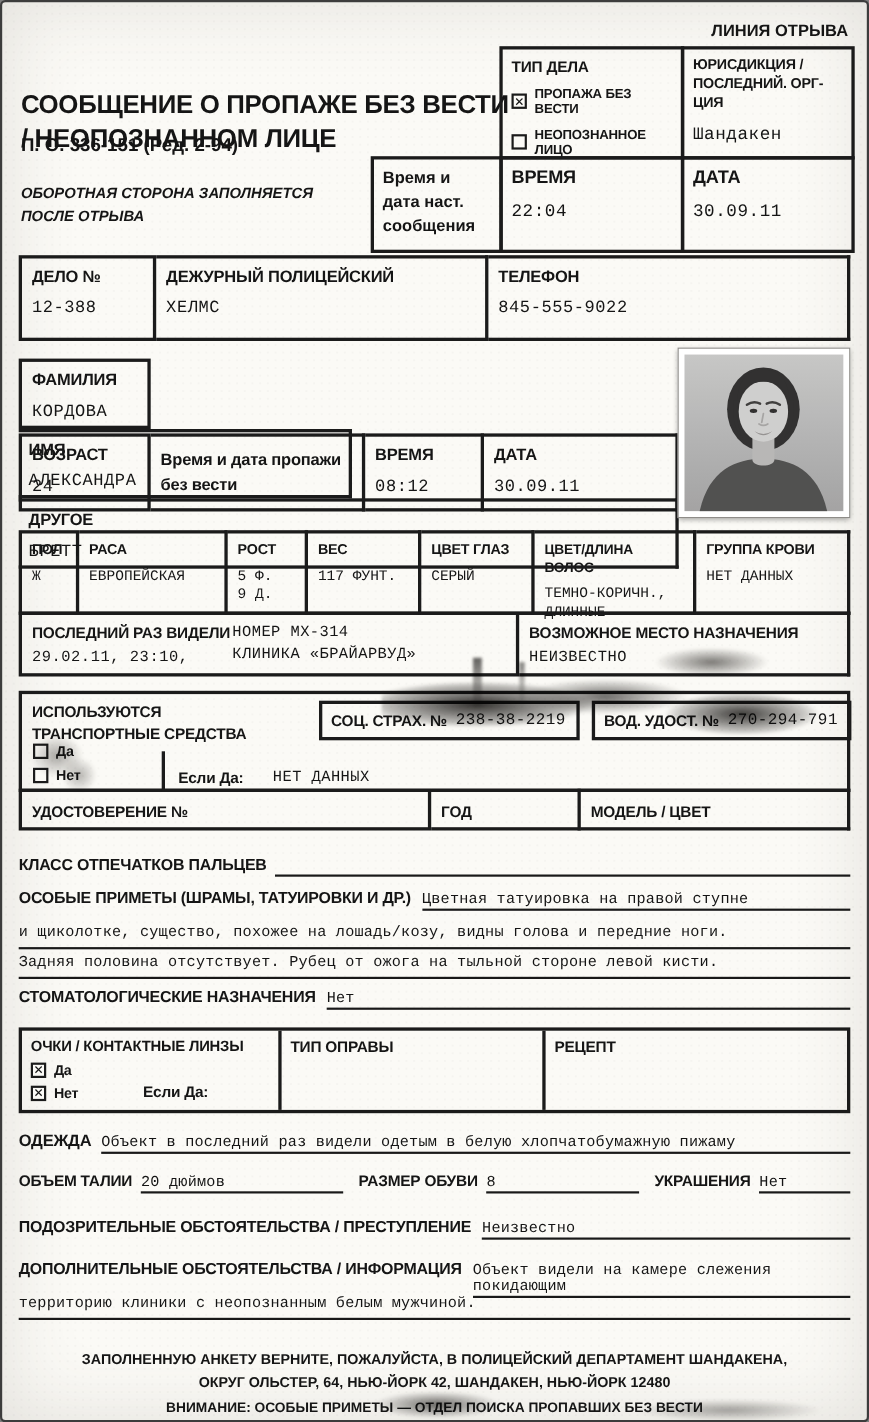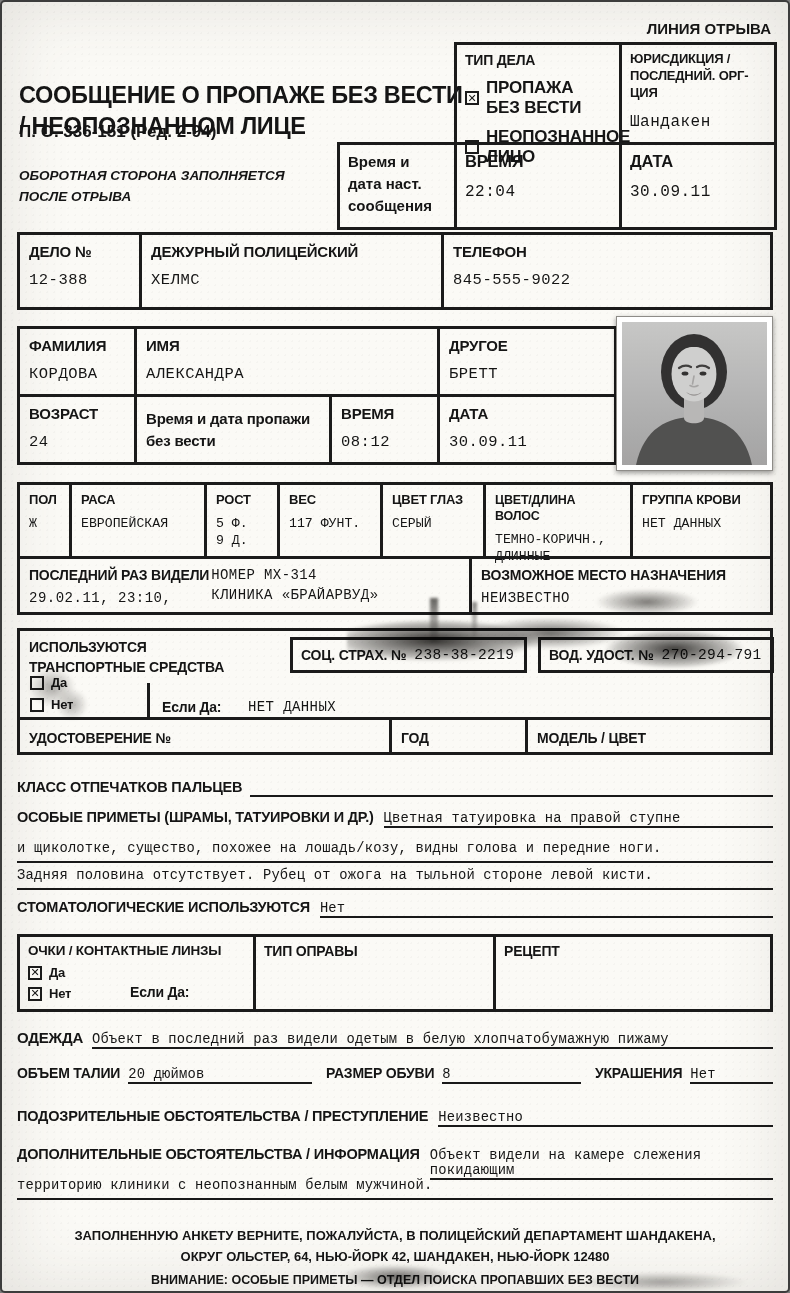--- a/index.html
+++ b/index.html
@@ -35,21 +35,21 @@
   .date-box { left:602px; top:128px; width:158px; height:88px; }
   .hbox .blbl { font-weight:700; font-size:14px; letter-spacing:-0.2px; line-height:1.3; }
   .hbox .blbl.sm { font-size:13px; }
   .hbox .bval { font-family:"Liberation Mono","DejaVu Sans Mono",monospace; font-size:16px; margin-top:11px; letter-spacing:.5px; }
   .time-box .blbl, .date-box .blbl { font-size:16.5px; }
 
   
   .cbrow { display:flex; align-items:center; gap:7px; margin-top:9px; }
   .cb { display:inline-flex; width:14px; height:14px; border:2px solid #1b1b1b; align-items:center; justify-content:center;
         font-size:11px; font-weight:700; line-height:1; font-family:"DejaVu Sans",sans-serif; flex:0 0 auto; background:#fbfaf6; }
-  .cbl { font-weight:700; font-size:17px; letter-spacing:-0.2px; }
+  .cbl { font-weight:700; font-size:12px; letter-spacing:-0.2px; }
 
   
   .frow { display:flex; }
   .frow > .cell + .cell { border-left:none; }
   .cell { border:3px solid #1b1b1b; padding:7px 9px 4px; }
   .cell .clbl { font-weight:700; font-size:15px; letter-spacing:-0.2px; line-height:1.3; }
   .cell .cval { font-family:"Liberation Mono","DejaVu Sans Mono",monospace; margin-top:9px; font-size:15.5px; letter-spacing:.5px; }
   .cell.sm .clbl { font-size:13px; }
   .cell.sm .cval { font-size:13.2px; margin-top:7px; letter-spacing:0; }
   .mergeup { margin-top:-3px; }
@@ -154,21 +154,21 @@
       <div class="clbl">ДЕЖУРНЫЙ ПОЛИЦЕЙСКИЙ</div>
       <div class="cval">ХЕЛМС</div>
     </div>
     <div class="cell" style="flex:1;">
       <div class="clbl">ТЕЛЕФОН</div>
       <div class="cval">845-555-9022</div>
     </div>
   </div>
 
   <div style="position:relative; margin-top:16px;">
-    <div class="frow" style="height:71px; width:600px;">
+    <div class="frow" style="height:71px; width:600px;flex-direction:column;">
       <div class="cell" style="width:120px;">
         <div class="clbl">ФАМИЛИЯ</div>
         <div class="cval">КОРДОВА</div>
       </div>
       <div class="cell" style="width:303px;">
         <div class="clbl">ИМЯ</div>
         <div class="cval">АЛЕКСАНДРА</div>
       </div>
       <div class="cell" style="flex:1;">
         <div class="clbl">ДРУГОЕ</div>
@@ -316,21 +316,21 @@
   <div style="margin-top:10px;">
     <div class="ifield" style="height:27px;">
       <span class="flbl">ОСОБЫЕ ПРИМЕТЫ (ШРАМЫ, ТАТУИРОВКИ И ДР.)</span>
       <span class="fval rule" style="flex:1; margin-left:10px;">Цветная татуировка на правой ступне</span>
     </div>
     <div class="fval rule" style="height:27px; line-height:25px;">и щиколотке, существо, похожее на лошадь/козу, видны голова и передние ноги.</div>
     <div class="fval rule" style="height:27px; line-height:25px;">Задняя половина отсутствует. Рубец от ожога на тыльной стороне левой кисти.</div>
   </div>
 
   <div class="ifield" style="margin-top:9px; height:24px;">
-    <span class="flbl">СТОМАТОЛОГИЧЕСКИЕ ИСПОЛЬЗУЮТСЯ</span>
+    <span class="flbl">СТОМАТОЛОГИЧЕСКИЕ НАЗНАЧЕНИЯ</span>
     <span class="fval rule" style="flex:1; margin-left:10px;">Нет</span>
   </div>
 
   <div class="glassbox">
     <div class="gcol" style="width:233px;">
       <div class="lbl" style="font-size:13.5px;">ОЧКИ / КОНТАКТНЫЕ ЛИНЗЫ</div>
       <div class="cbrow" style="margin-top:7px;">
         <span class="cb">✕</span>
         <span class="cbl" style="font-size:13px;">Да</span>
       </div>

